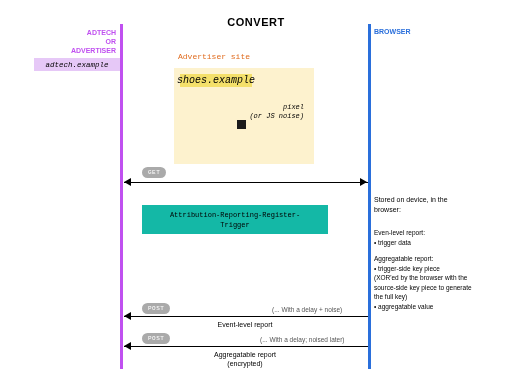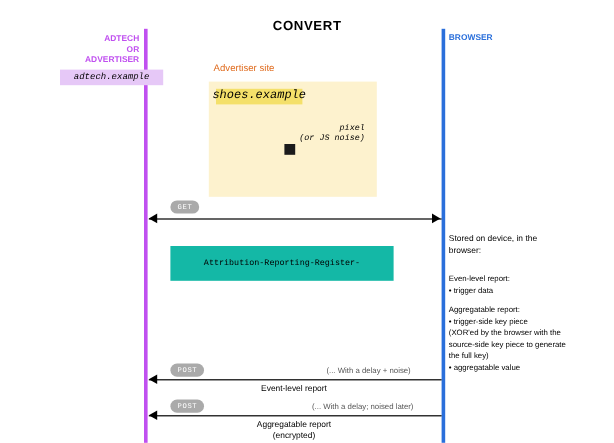--- a/index.html
+++ b/index.html
@@ -37,27 +37,27 @@
     position:absolute;left:374px;top:28px;
     font-size:7px;font-weight:bold;color:#2a6fdb;
   }
 
   
   #adtech-chip{
     position:absolute;left:34px;top:58px;width:86px;height:13px;
     background:#e6c8f7;
     display:flex;align-items:center;justify-content:center;
     font-family:"Liberation Mono", monospace;
-    font-size:7.5px;font-style:italic;color:#000;margin-left:16px;
+    font-size:7.5px;font-style:italic;color:#000;
   }
 
   
   #advertiser-label{
     position:absolute;left:178px;top:52px;
-    font-family:Liberation Sans, sans-serif;
+    font-family:Liberation Mono, monospace;
     font-size:8px;color:#e06c1f;
   }
 
   
   #advertiser-box{
     position:absolute;left:174px;top:68px;width:140px;height:96px;
     background:#fdf2ce;
   }
   #shoes-chip{
     position:absolute;left:180px;top:74px;width:72px;height:13px;
@@ -171,20 +171,21 @@
   <div id="pixel-square"></div>
 
   <div class="verb-chip" id="get-chip">GET</div>
   <div class="arrow-line" id="get-line"></div>
   <div class="arrow-head right" id="get-head-right"></div>
   <div class="arrow-head left" id="get-head-left"></div>
 
   <div id="trigger-banner">
     <div>
       <div>Attribution-Reporting-Register-</div>
+      <div>Trigger</div>
     </div>
   </div>
 
   <div id="browser-note-top">
     <div>Stored on device, in the</div>
     <div>browser:</div>
   </div>
 
   <div id="browser-note-body">
     <div class="nb">

